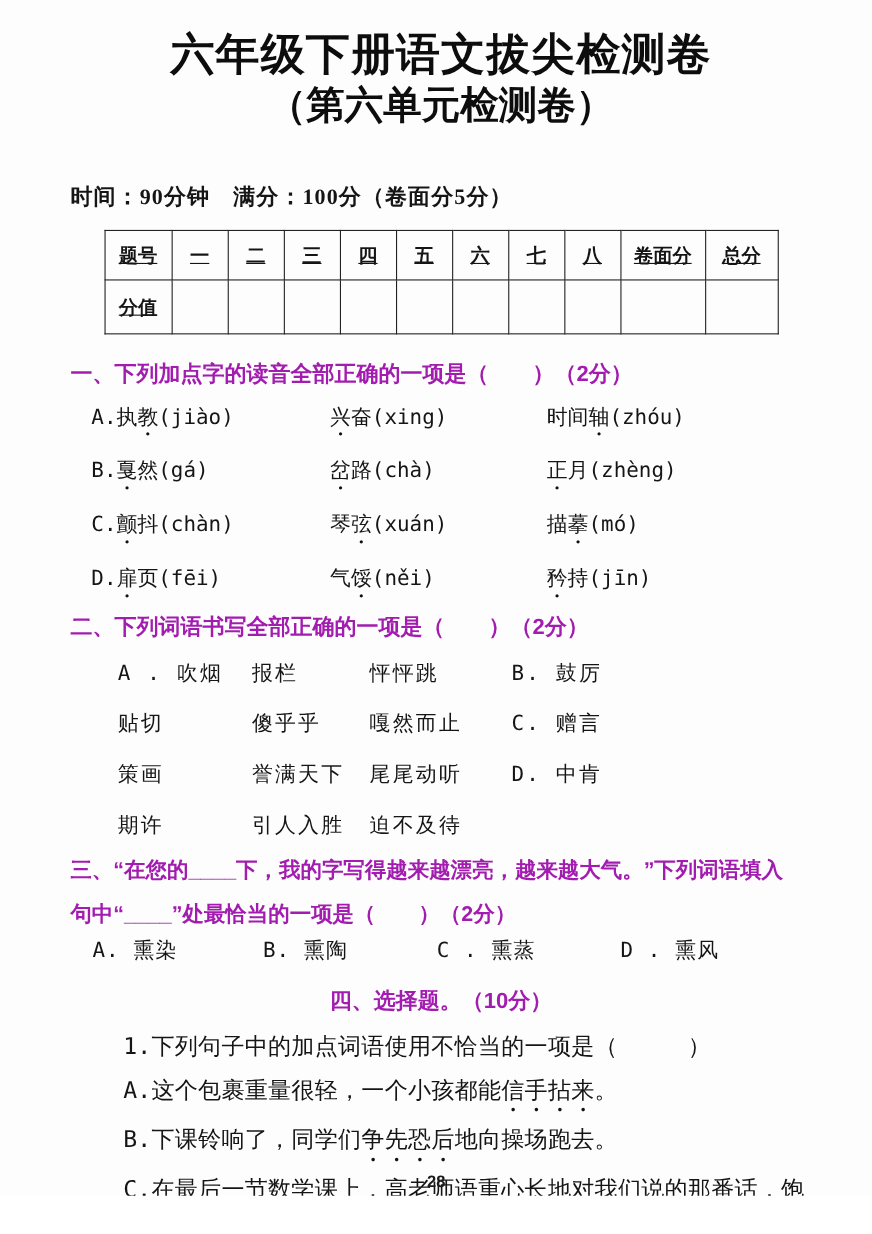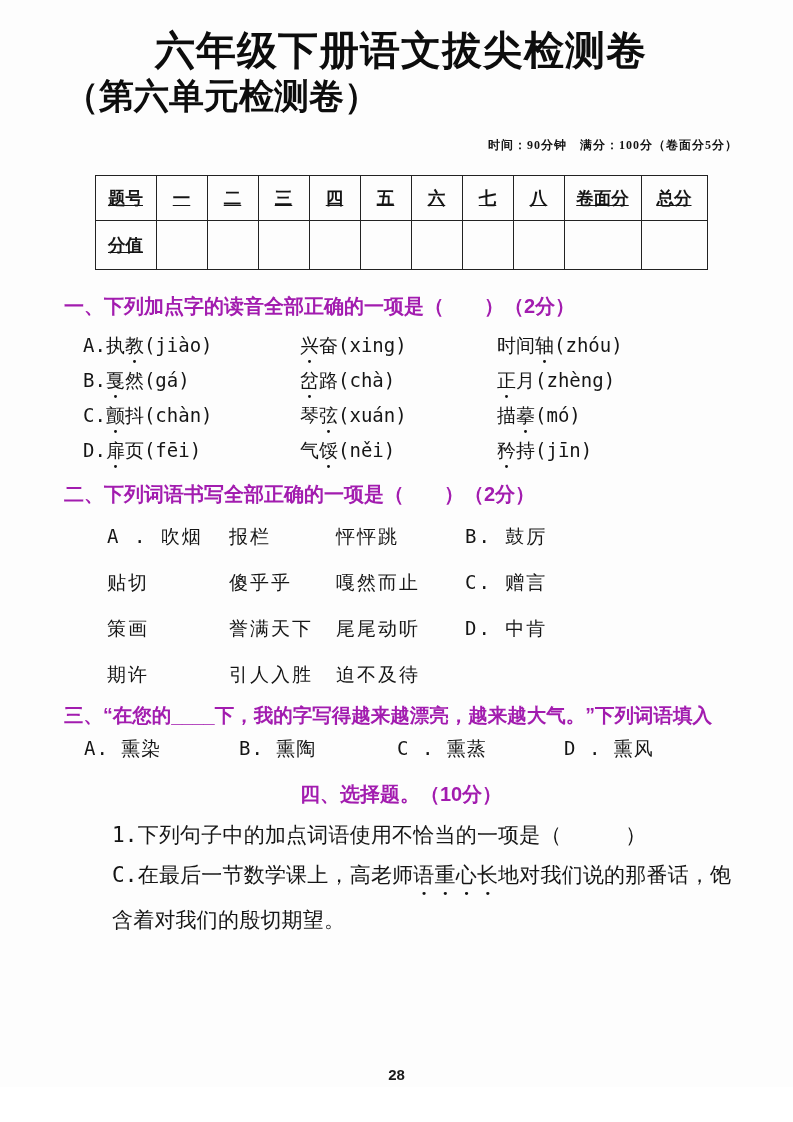--- a/index.html
+++ b/index.html
@@ -25,27 +25,27 @@
     line-height:48px;
     text-align:center;
     letter-spacing:1px;
     color:#0d0d0d;
   }
   .subtitle {
     font-family:"Liberation Sans", sans-serif;
     font-weight:900;
     font-size:35px;
     line-height:44px;
+    text-align:center;
+    color:#0d0d0d;
+  }
+  .info {
+    margin-top:48px;
     text-align:left;
-    color:#0d0d0d;
-  }
-  .info {
-    margin-top:14px;
-    text-align:right;
-    font-size:12px;
+    font-size:20px;
     line-height:26px;
     font-weight:700;
     letter-spacing:1px;
   }
   
   table.score {
     margin:17px auto 0;
     border-collapse:collapse;
     table-layout:fixed;
   }
@@ -70,20 +70,21 @@
   }
   .sec.s1 { margin-top:21px; }
   .sec.s2 { margin-top:7px; }
   .sec.s4 { margin-top:18px;text-align:center; }
   .sec.q3line { font-size:19.5px; line-height:40px; }
   .sec.q3first { margin-top:8px; }
   
   .q1grid {
     display:grid;
     grid-template-columns:217px 197px 1fr;
+    row-gap:14px;
     margin:11px 0 0 19px;
     font-family:"DejaVu Sans Mono", serif;
     font-size:19px;
     line-height:27px;
   }
   
   .q2grid {
     display:grid;
     grid-template-columns:122px 107px 129px 1fr;
     row-gap:20px;
@@ -216,30 +217,33 @@
     <span>策画</span>
     <span>誉满天下</span>
     <span>尾尾动听</span>
     <span>D. 中肯</span>
     <span>期许</span>
     <span>引人入胜</span>
     <span>迫不及待</span>
   </div>
 
   <div class="sec q3line q3first">三、“在您的____下，我的字写得越来越漂亮，越来越大气。”下列词语填入</div>
+  <div class="sec q3line">句中“____”处最恰当的一项是（　　）（2分）</div>
 
   <div class="q3opts">
     <span>A. 熏染</span>
     <span>B. 熏陶</span>
     <span>C . 熏蒸</span>
     <span>D . 熏风</span>
   </div>
 
   <div class="sec s4">四、选择题。（10分）</div>
 
   <div class="q4">
     <p>1.下列句子中的加点词语使用不恰当的一项是（　　　）</p>
+    <p><span>A.这个包裹重量很轻，一个小孩都能</span><span class="d">信手拈来</span><span>。</span></p>
+    <p><span>B.下课铃响了，同学们</span><span class="d">争先恐后</span><span>地向操场跑去。</span></p>
     <p><span>C.在最后一节数学课上，高老师</span><span class="d">语重心长</span><span>地对我们说的那番话，饱含着对我们的殷切期望。</span></p>
   </div>
 
   <div class="pagenum">28</div>
 
 </div>
 
 </body></html>

